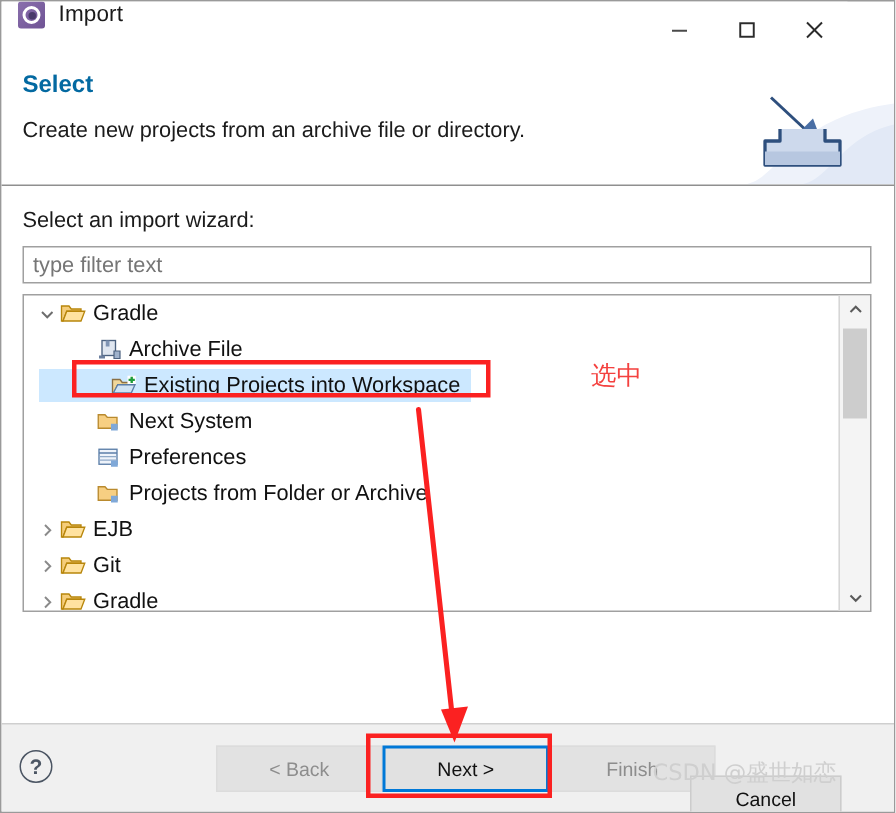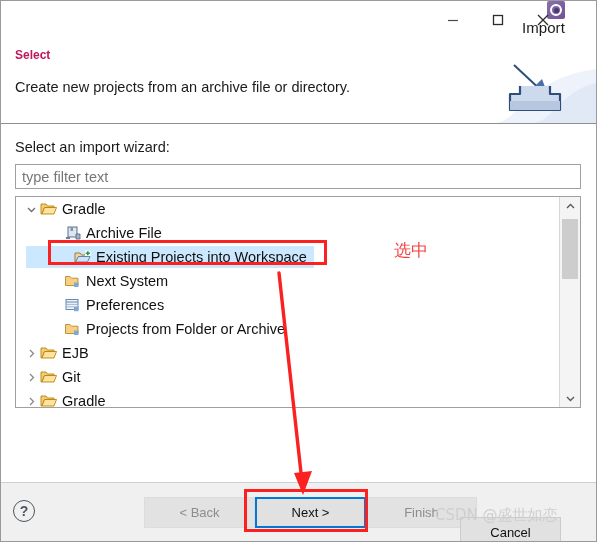--- a/index.html
+++ b/index.html
@@ -24,22 +24,21 @@
   }
 
   
   .titlebar {
     position: absolute;
     top: 0; left: 0;
     width: 564px;
     height: 38px;
     background: #ffffff;
     display: flex;
-    align-items: flex-end;
-    flex-direction: column;
+    align-items: flex-start;
   }
   .title-icon {
     width: 18px; height: 18px;
     margin-left: 11px;
     background: linear-gradient(135deg,#8a6fad 0%, #6f5394 100%);
     border-radius: 2px;
     position: relative;
     flex: none;
   }
   .title-icon::before {
@@ -86,23 +85,23 @@
     position: absolute;
     top: 38px; left: 0;
     width: 595px;
     height: 84px;
     background: #ffffff;
     overflow: hidden;
   }
   .banner-title {
     position: absolute;
     left: 14px; top: 9px;
-    font-size: 12px;
+    font-size: 16px;
     font-weight: bold;
-    color: #be185d;
+    color: #0369a1;
   }
   .banner-desc {
     position: absolute;
     left: 14px; top: 40px;
     font-size: 14.5px;
     color: #1b1b1b;
   }
   .banner-art {
     position: absolute;
     right: 0; top: 0;

